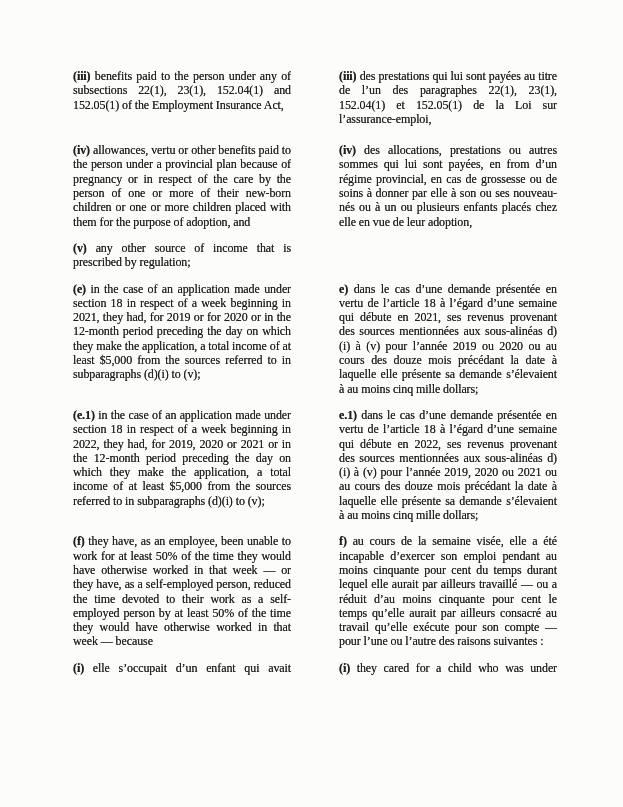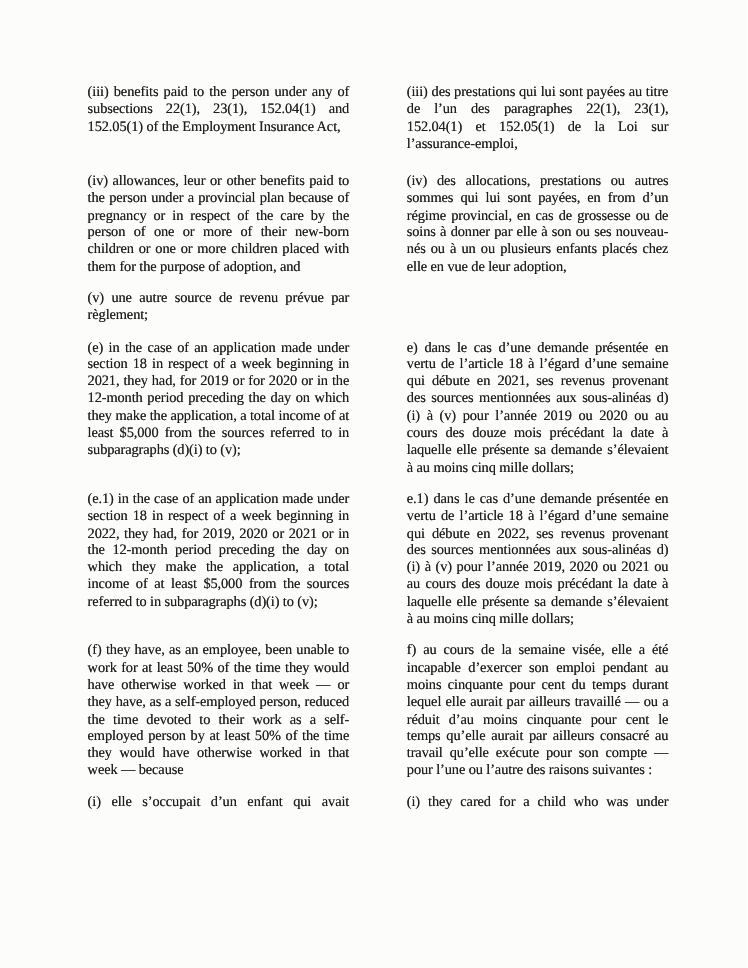--- a/index.html
+++ b/index.html
@@ -34,45 +34,45 @@
   .para {
     font-size: 12px;
     line-height: 14.3px;
     text-align: justify;
     letter-spacing: -0.1px;
     
     text-shadow: 0 0 0.55px rgba(32, 30, 30, 0.75);
   }
 
   .para .marker {
-    font-weight: normal;
+    font-weight: bold;
   }
 
   .force-justify {
     text-align-last: justify;
   }
 </style>
 </head>
 <body>
 
 <div class="page">
   <div class="content">
 
     <div class="row">
       <p class="para"><span class="marker">(iii)</span> <span>benefits paid to the person under any of subsections 22(1), 23(1), 152.04(1) and 152.05(1) of the Employment Insurance Act,</span></p>
       <p class="para"><span class="marker">(iii)</span> <span>des prestations qui lui sont payées au titre de l’un des paragraphes 22(1), 23(1), 152.04(1) et 152.05(1) de la Loi sur l’assurance-emploi,</span></p>
     </div>
 
     <div class="row">
-      <p class="para"><span class="marker">(iv)</span> <span>allowances, leur or other benefits paid to the person under a provincial plan because of pregnancy or in respect of the care by the person of one or more of their new-born children or one or more children placed with them for the purpose of adoption, and</span></p>
+      <p class="para"><span class="marker">(iv)</span> <span>allowances, vertu or other benefits paid to the person under a provincial plan because of pregnancy or in respect of the care by the person of one or more of their new-born children or one or more children placed with them for the purpose of adoption, and</span></p>
       <p class="para"><span class="marker">(iv)</span> <span>des allocations, prestations ou autres sommes qui lui sont payées, en from d’un régime provincial, en cas de grossesse ou de soins à donner par elle à son ou ses nouveau-nés ou à un ou plusieurs enfants placés chez elle en vue de leur adoption,</span></p>
     </div>
 
     <div class="row">
-      <p class="para"><span class="marker">(v)</span> <span>une autre source de revenu prévue par règlement;</span></p>
+      <p class="para"><span class="marker">(v)</span> <span>any other source of income that is prescribed by regulation;</span></p>
     </div>
 
     <div class="row">
       <p class="para"><span class="marker">(e)</span> <span>in the case of an application made under section 18 in respect of a week beginning in 2021, they had, for 2019 or for 2020 or in the 12-month period preceding the day on which they make the application, a total income of at least $5,000 from the sources referred to in subparagraphs (d)(i) to (v);</span></p>
       <p class="para"><span class="marker">e)</span> <span>dans le cas d’une demande présentée en vertu de l’article 18 à l’égard d’une semaine qui débute en 2021, ses revenus provenant des sources mentionnées aux sous-alinéas d)(i) à (v) pour l’année 2019 ou 2020 ou au cours des douze mois précédant la date à laquelle elle présente sa demande s’élevaient à au moins cinq mille dollars;</span></p>
     </div>
 
     <div class="row">
       <p class="para"><span class="marker">(e.1)</span> <span>in the case of an application made under section 18 in respect of a week beginning in 2022, they had, for 2019, 2020 or 2021 or in the 12-month period preceding the day on which they make the application, a total income of at least $5,000 from the sources referred to in subparagraphs (d)(i) to (v);</span></p>
       <p class="para"><span class="marker">e.1)</span> <span>dans le cas d’une demande présentée en vertu de l’article 18 à l’égard d’une semaine qui débute en 2022, ses revenus provenant des sources mentionnées aux sous-alinéas d)(i) à (v) pour l’année 2019, 2020 ou 2021 ou au cours des douze mois précédant la date à laquelle elle présente sa demande s’élevaient à au moins cinq mille dollars;</span></p>

